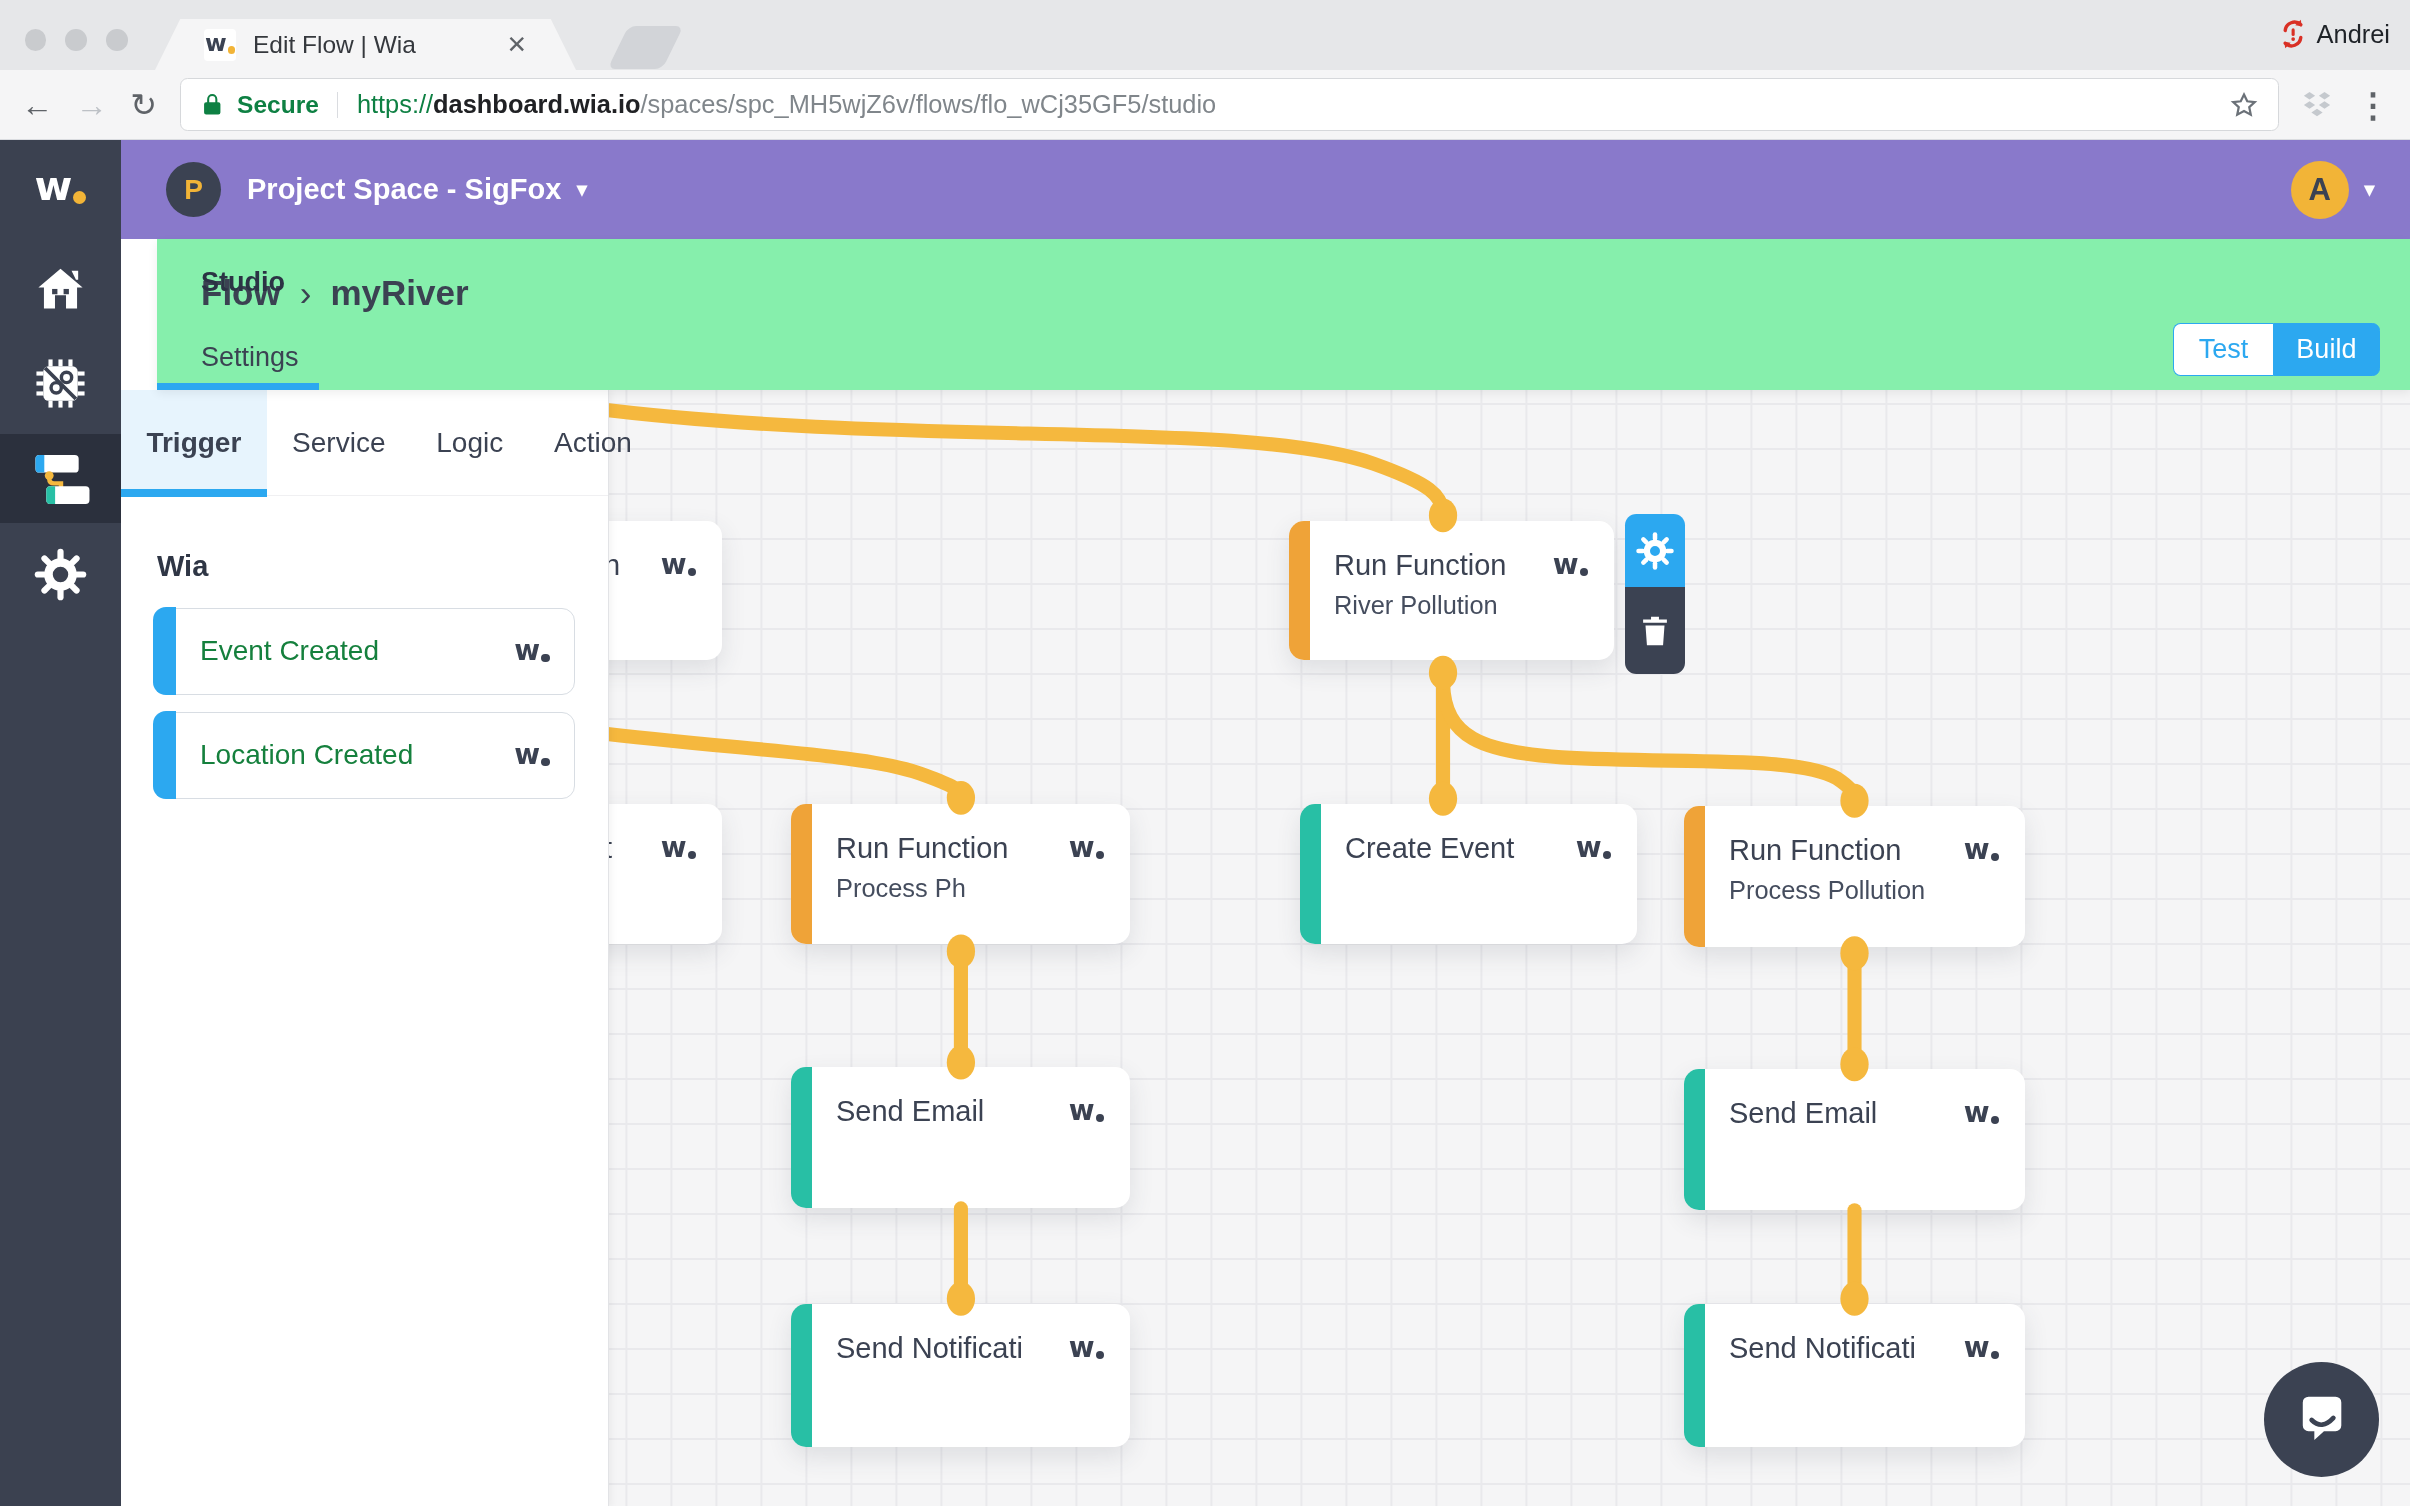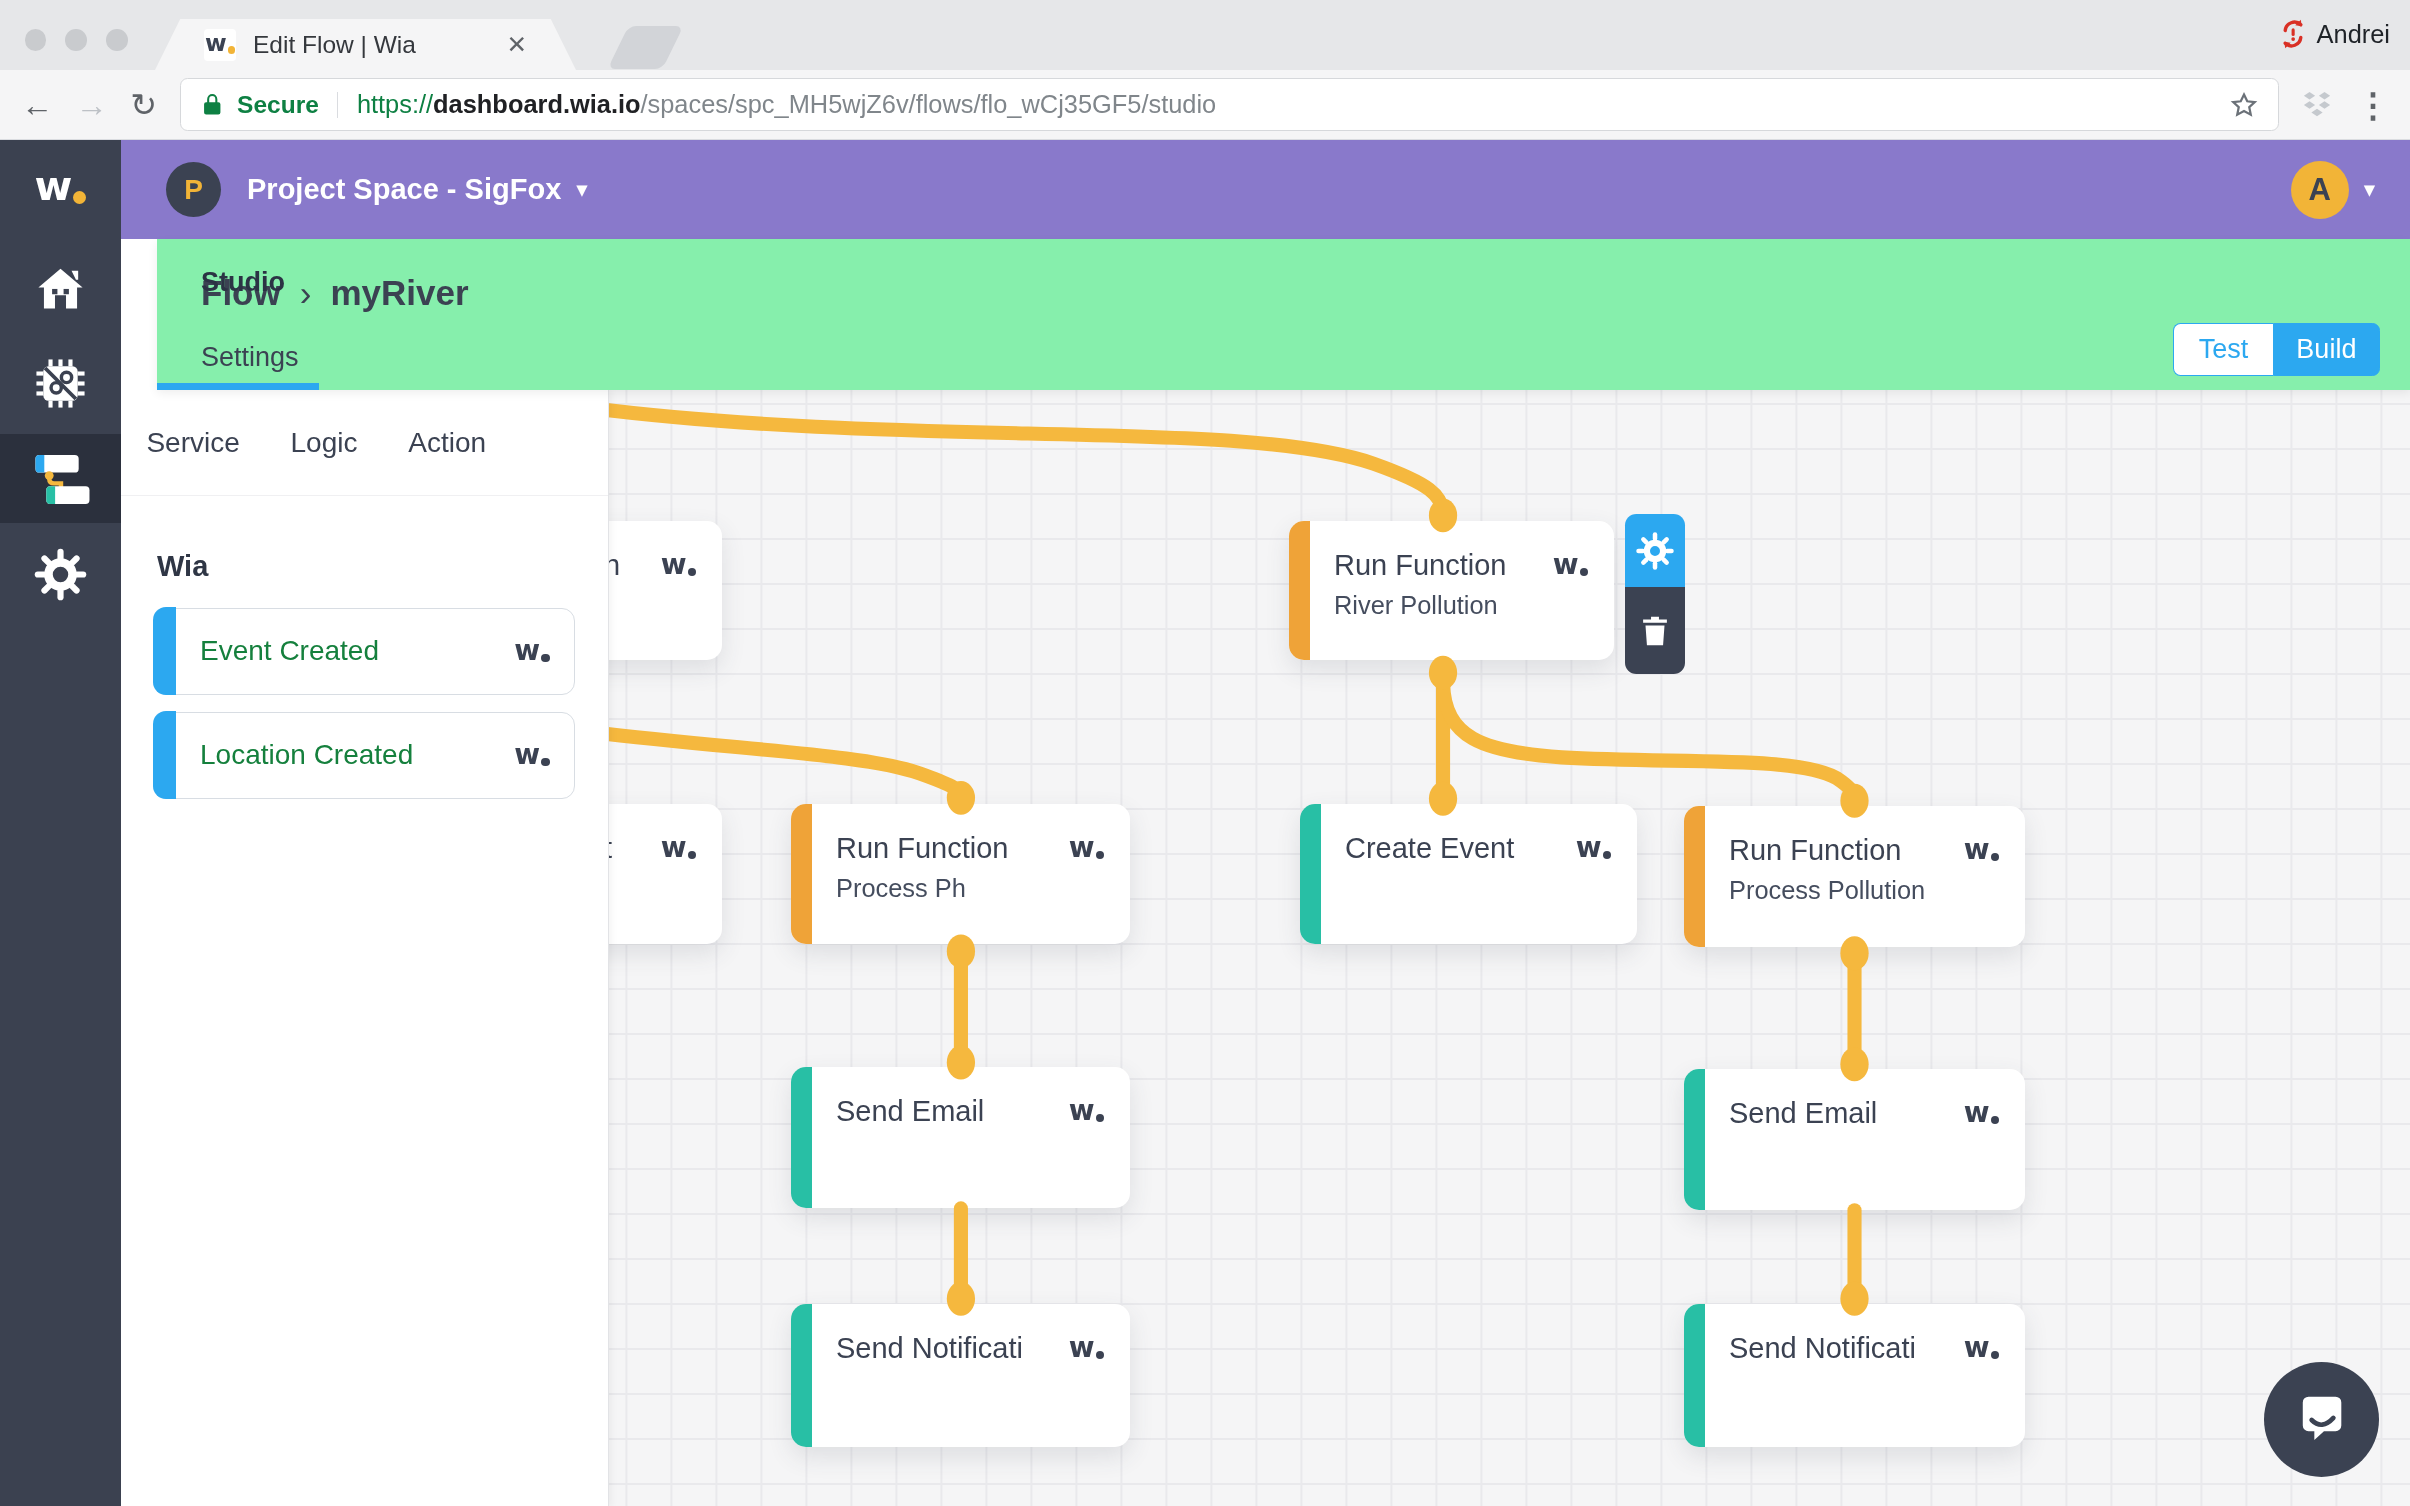--- a/index.html
+++ b/index.html
@@ -409,20 +409,21 @@
           <div class="chat-fab">
             <svg width="58" height="58" viewBox="0 0 56 56">
               <path fill="#fff" d="M14 8 h28 a6 6 0 0 1 6 6 v24 a6 6 0 0 1-6 6 h-12 l-10 9 v-9 h-6 a6 6 0 0 1-6-6 v-24 a6 6 0 0 1 6-6 z" transform="translate(2 -2) scale(0.93)"></path>
               <path d="M18 28 Q28 38 39 26" stroke="#3B4252" stroke-width="4.5" fill="none" stroke-linecap="round"></path>
             </svg>
           </div>
         </div>
 
         <div class="palette">
           <div class="palette-tabs">
+            <div class="ptab active">Trigger</div>
             <div class="ptab">Service</div>
             <div class="ptab">Logic</div>
             <div class="ptab">Action</div>
           </div>
           <div class="palette-group">Wia</div>
           <div class="pcard">
             <div class="bar"></div>
             <span class="pcard-label">Event Created</span>
             <span class="wlogo sz-node">
                 <b>w</b>

